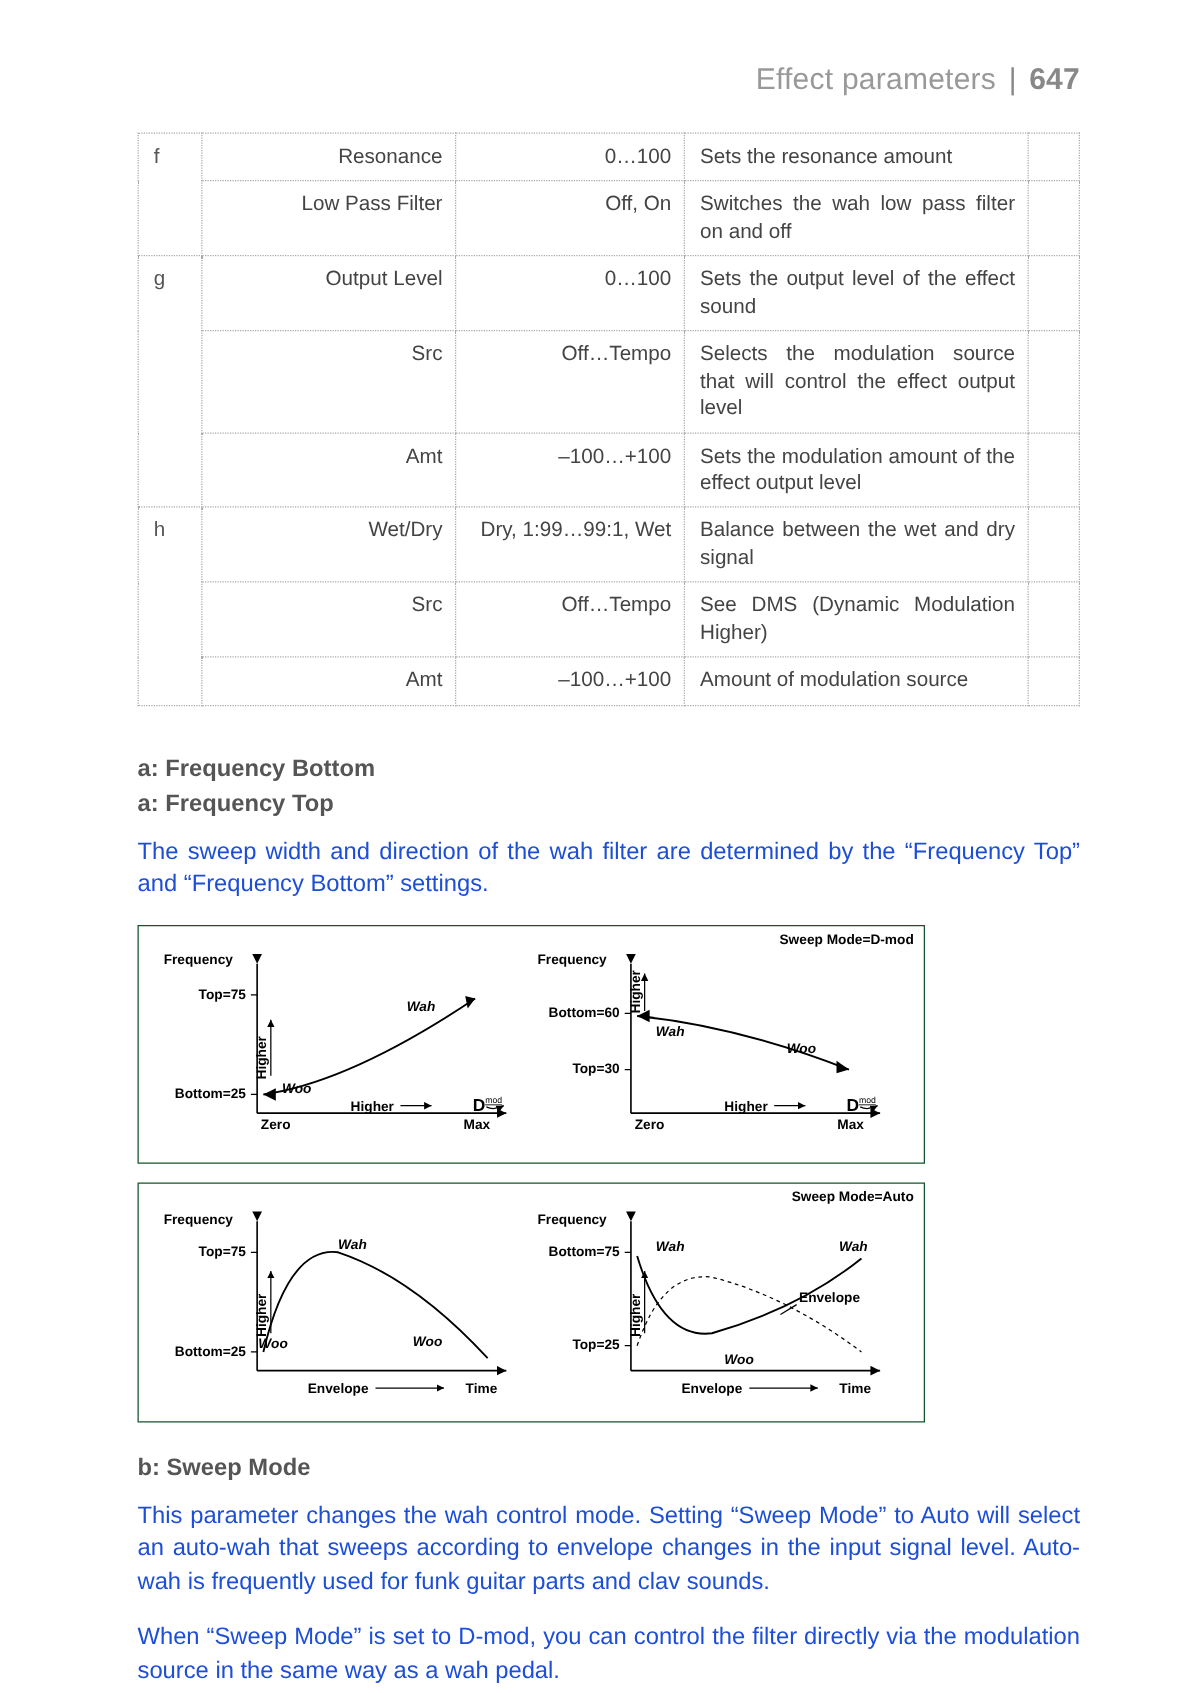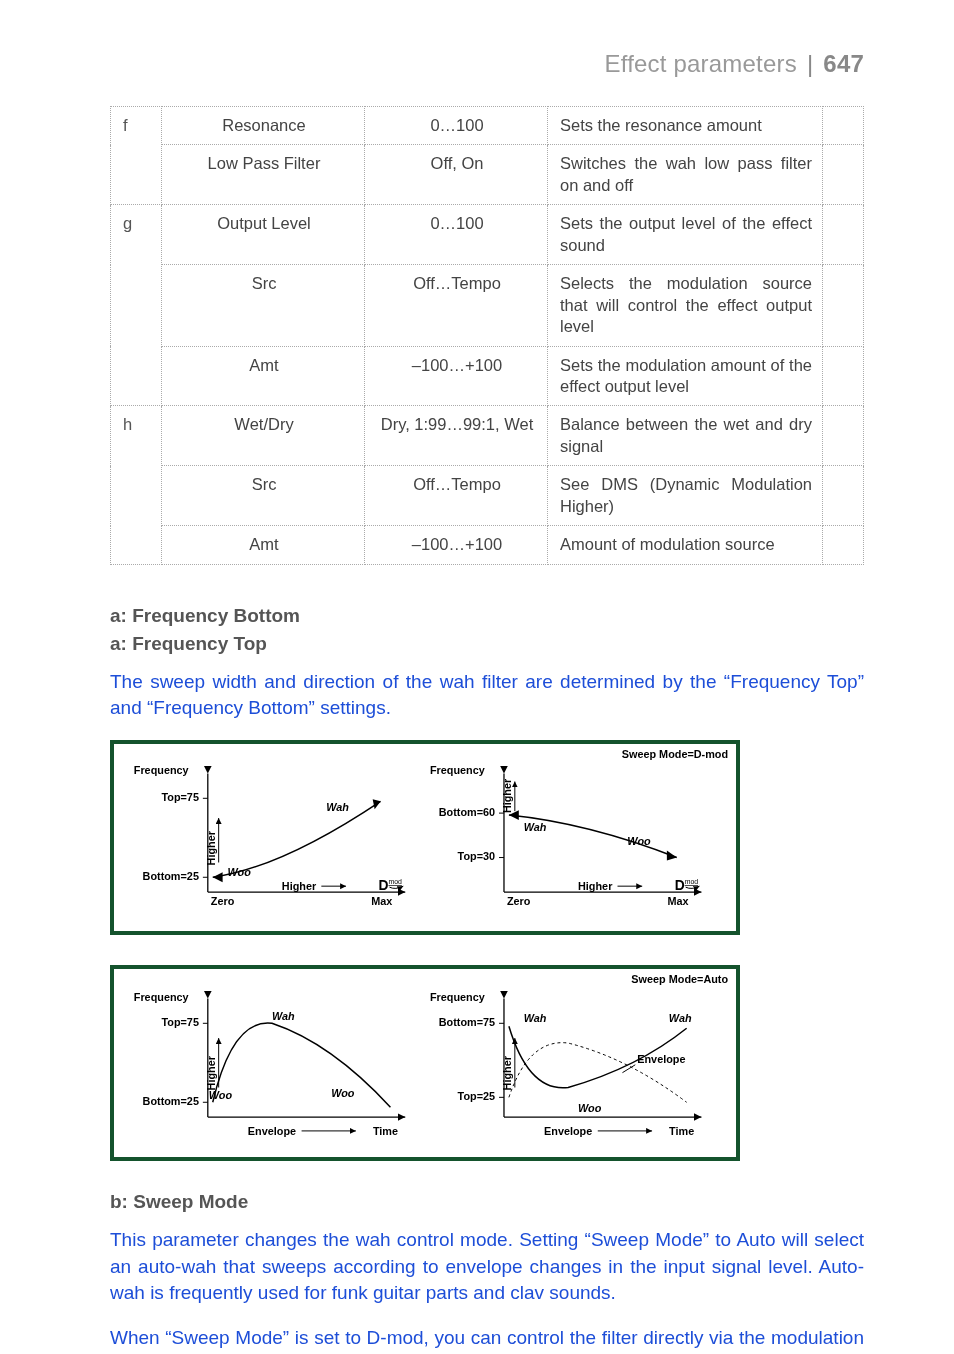--- a/index.html
+++ b/index.html
@@ -34,21 +34,21 @@
     border-collapse: collapse;
     width: 100%;
     font-size: 16.5px;
     color: #444;
   }
   table.param td {
     border: 1px dotted #aaa;
     padding: 8px 10px 8px 12px;
     vertical-align: top;
     line-height: 1.3;
-    text-align: center;
+    text-align: right;
   }
   table.param td.idx {
     width: 28px;
     text-align: left;
     color: #555;
   }
   table.param td.name {
     width: 180px;
   }
   table.param td.range {
@@ -70,22 +70,22 @@
     margin: 0 0 6px 0;
   }
   p.body {
     font-size: 19px;
     color: #1d4ed8;
     margin: 14px 0 18px 0;
     line-height: 1.4;
     text-align: justify;
   }
   .diagram-block {
-    border: 4px solid #14532d;
-    margin: 0 0 30px 0;
+    border: 1px solid #14532d;
+    margin: 0 0 15px 0;
     width: 630px;
     box-sizing: border-box;
   }
   .diagram-block svg {
     display: block;
     width: 100%;
     height: auto;
   }
 </style>
 </head>

